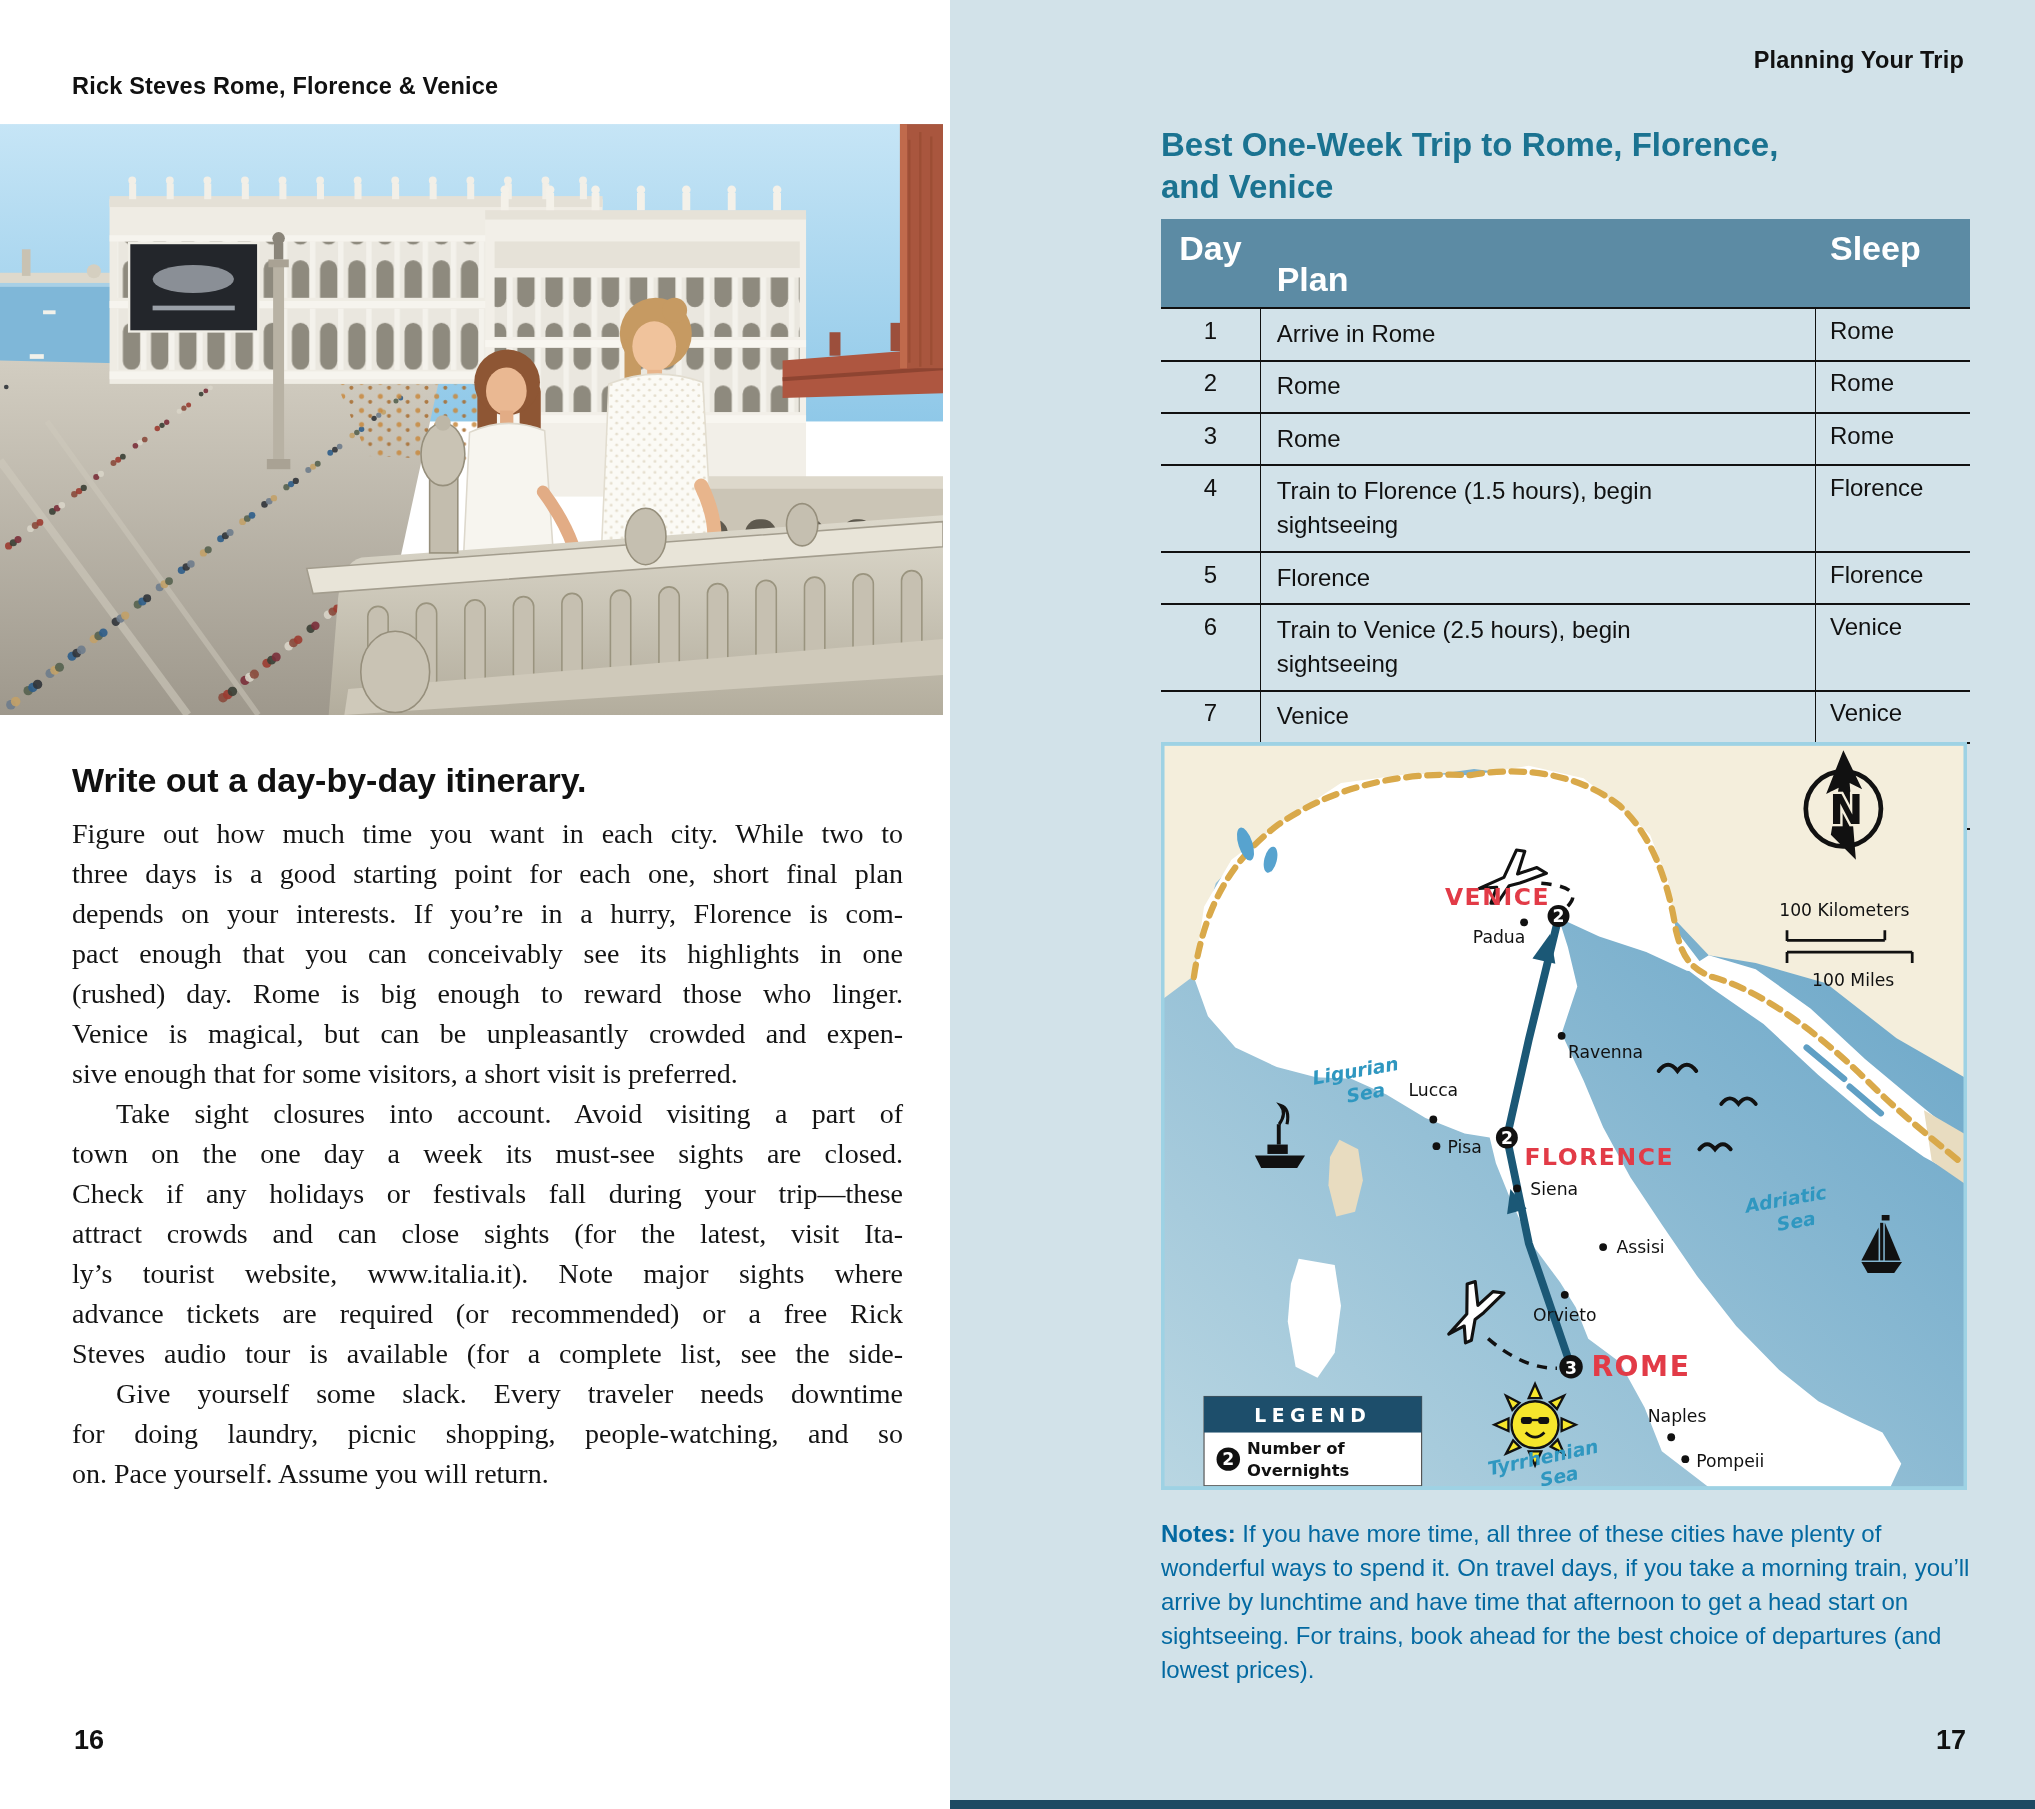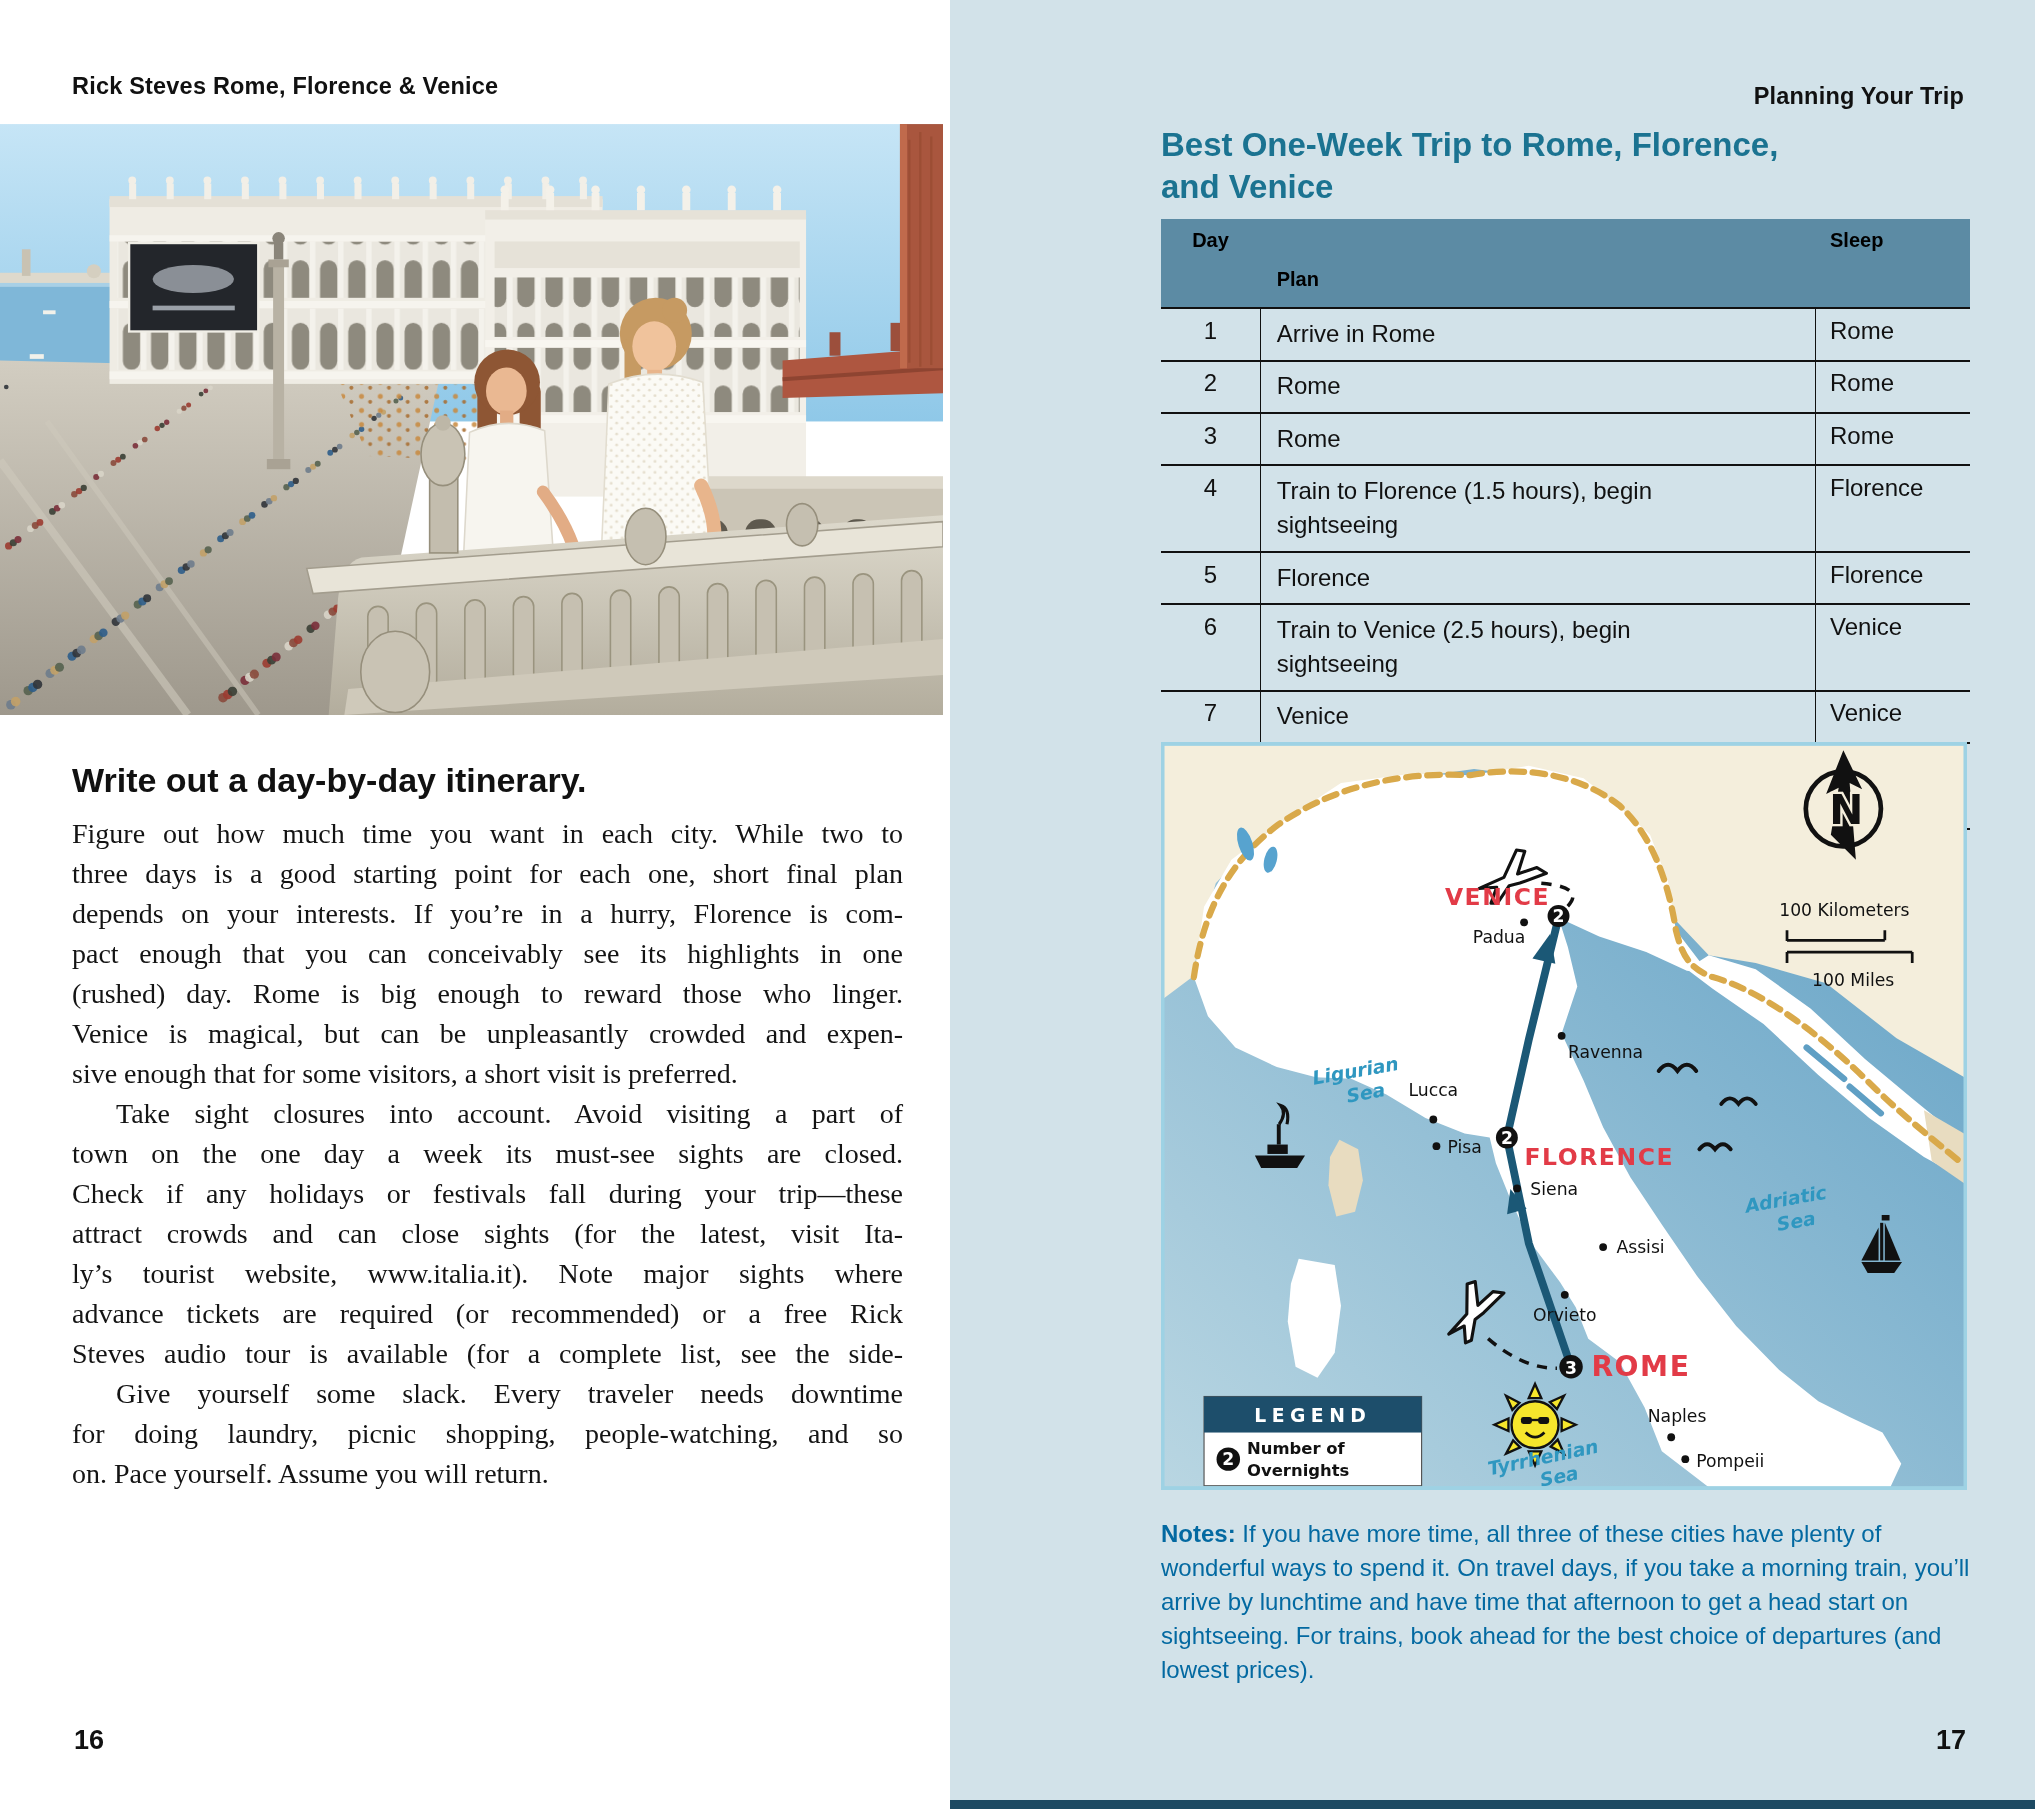--- a/index.html
+++ b/index.html
@@ -29,21 +29,21 @@
   #body-text{left:72px;top:814px;width:831px;font-family:"Liberation Serif",serif;font-size:28px;line-height:40px;color:var(--ink);}
   .pline{text-align:justify;text-align-last:justify;white-space:nowrap;}
   .pline.last{text-align-last:left;}
   .pline.indent{text-indent:44px;}
   .pagenum{font-weight:bold;font-size:27px;color:#111;}
   #pn-left{left:74px;top:1725px;}
   #pn-right{right:70px;top:1725px;}
   #rp-title{left:211px;top:124px;width:830px;font-weight:bold;font-size:33px;line-height:42px;color:var(--teal);}
   #trip-table{left:211px;top:219px;width:809px;font-size:24px;color:#111;}
   .t-row{display:grid;grid-template-columns:99px 556px 153px;border-top:2.3px solid #111;}
-  .t-row.header{border-top:none;background:var(--table-header-bg);color:#000000;font-weight:bold;font-size:20px;}
+  .t-row.header{border-top:none;background:var(--table-header-bg);color:#ffffff;font-weight:bold;font-size:34px;}
   .t-row:last-child{border-bottom:2.3px solid #111;}
   .t-cell{padding:7.8px 6.3px 8.6px 6.3px;}
   .t-day{text-align:center;}
   .t-plan{border-left:1.6px solid #111;border-right:1.6px solid #111;padding-left:15.7px;line-height:34px;}
   .t-sleep{padding-left:14px;}
   .t-row.header .t-cell{padding-top:10.2px;padding-bottom:11px;}
   .t-row.header .t-plan{border-color:transparent;margin-top:33px;}
   #map-wrap{left:211px;top:742px;width:806px;height:748px;}
   #notes{left:211px;top:1517px;width:814px;font-size:24px;line-height:34px;color:#0369a1;}
   #notes b{font-weight:bold;}
@@ -391,21 +391,21 @@
     <div class="pline indent">Give yourself some slack. Every traveler needs downtime</div>
     <div class="pline">for doing laundry, picnic shopping, people-watching, and so</div>
     <div class="pline last">on. Pace yourself. Assume you will return.</div>
   </div>
 
   <div id="pn-left" class="abs pagenum">16</div>
 </div>
 
 <div id="right-page" class="abs">
 
-  <div id="right-head" class="abs running-head" style="position:absolute;margin-top:36px;">Planning Your Trip</div>
+  <div id="right-head" class="abs running-head" style="position:absolute;">Planning Your Trip</div>
 
   <div id="rp-title" class="abs">
     <div>Best One-Week Trip to Rome, Florence,</div>
     <div>and Venice</div>
   </div>
 
   <div id="trip-table" class="abs">
     <div class="t-row header">
       <div class="t-cell t-day">Day</div>
       <div class="t-cell t-plan">Plan</div>

